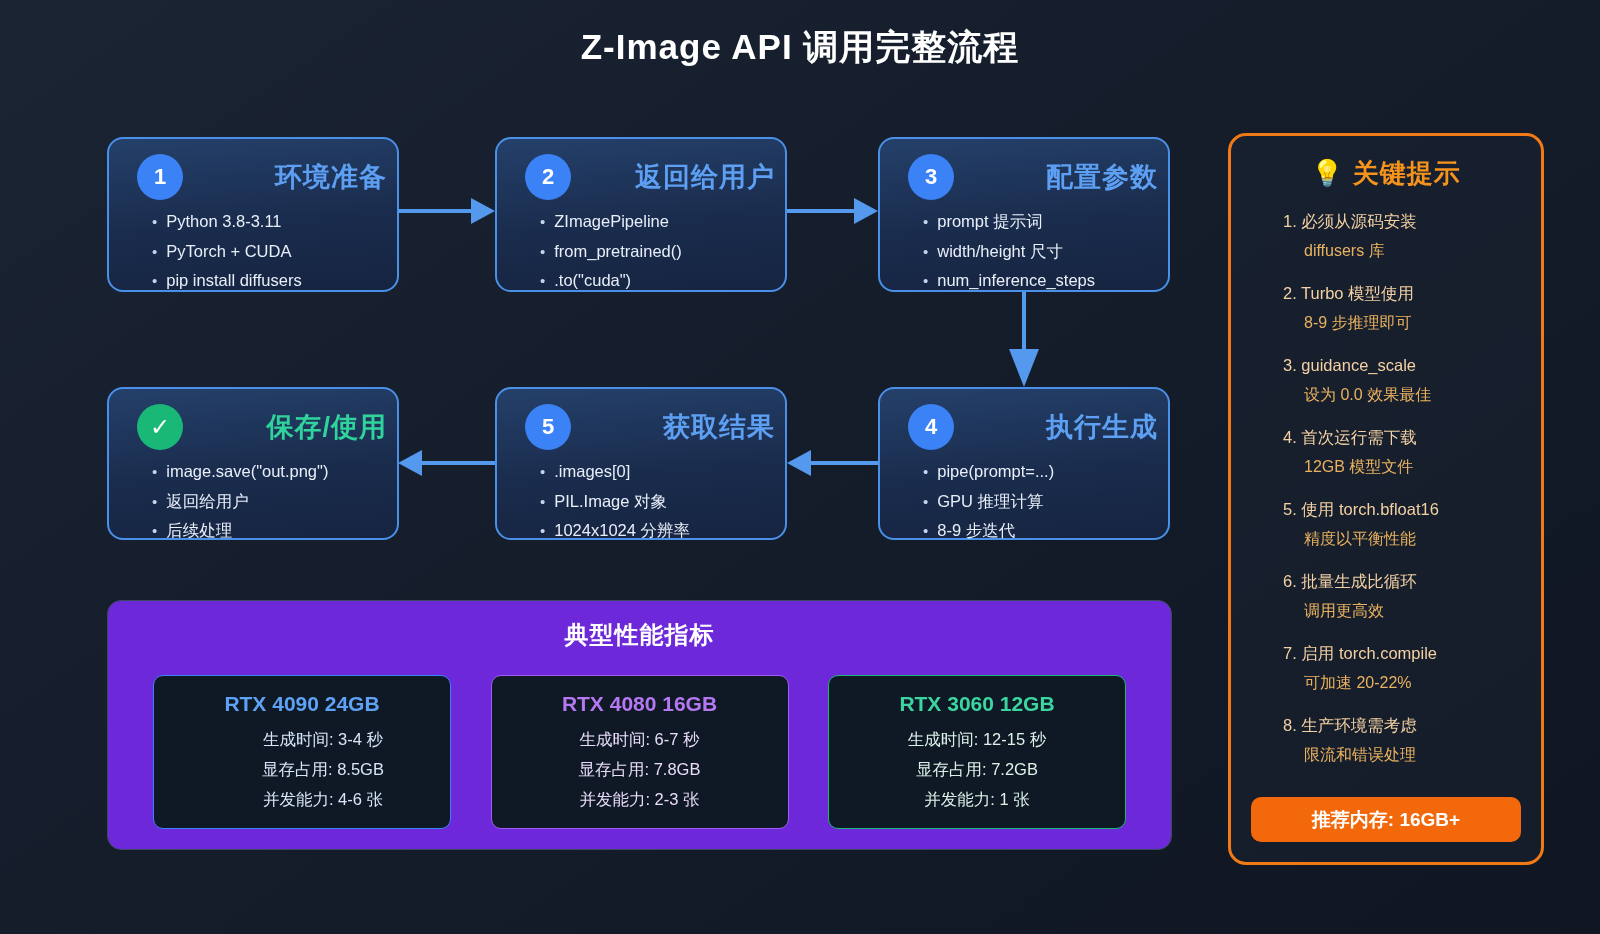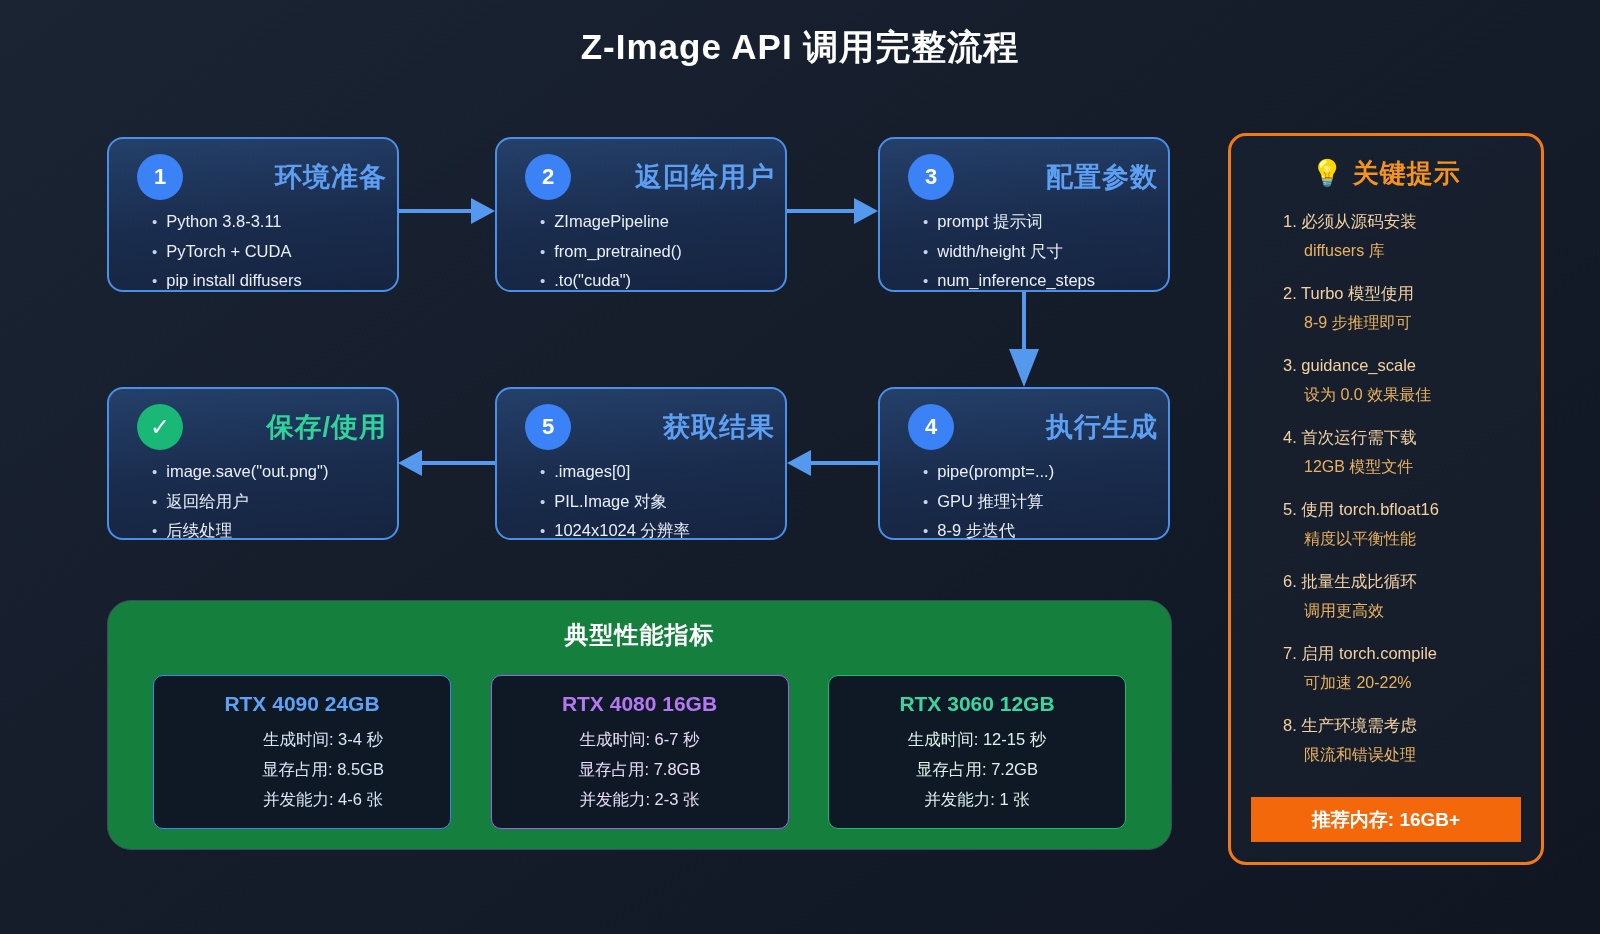--- a/index.html
+++ b/index.html
@@ -76,21 +76,21 @@
   .arrow-v .shaft { position:absolute; left:13px; top:0; width:4px; bottom:34px; background:var(--arrow); }
   .arrow-v .head {
     position:absolute; bottom:0; left:0; width:0; height:0;
     border-left:15px solid transparent; border-right:15px solid transparent;
     border-top:38px solid var(--arrow);
   }
 
   
   .perf-panel {
     position:absolute; left:107px; top:600px; width:1065px; height:250px;
-    background:#15803d; border:1.5px solid #3a4a60; border-radius:24px;
+    background:#6d28d9; border:1.5px solid #3a4a60; border-radius:14px;
   }
   .perf-title {
     text-align:center; margin-top:18px; font-size:24px; font-weight:bold; color:#ffffff;
     letter-spacing:1px;
   }
   .cards { display:flex; justify-content:space-between; padding:0 45px; margin-top:24px;gap:12px; }
   .gpu-card {
     width:298px; height:154px; background:#0f1926; border-radius:10px;
     border:1.5px solid #3b82f6; text-align:center; padding-top:16px;
   }
@@ -115,21 +115,21 @@
   .tips-title {
     text-align:center; margin-top:20px; font-size:26px; font-weight:bold;
     color:#f6931c; letter-spacing:1px;
   }
   .tips-list { margin-top:16px; padding-left:52px; }
   .tip-item { margin-bottom:14px; }
   .tip-line1 { font-size:16.5px; line-height:29px; color:var(--tip-text); white-space:nowrap; }
   .tip-line2 { font-size:16px; line-height:29px; color:var(--tip-subtext); margin-left:21px; white-space:nowrap; }
   .mem-button {
     position:absolute; left:20px; right:20px; bottom:20px; height:45px;
-    background:var(--button-orange); border:none; border-radius:0;
+    background:var(--button-orange); border:none; border-radius:10px;
     color:#ffffff; font-size:19px; font-weight:bold; font-family:inherit;
     display:flex; align-items:center; justify-content:center; cursor:pointer;
   }
 </style>
 </head>
 <body>
 
 <div class="page">
 
   <div class="main-title">Z-Image API 调用完整流程</div>

